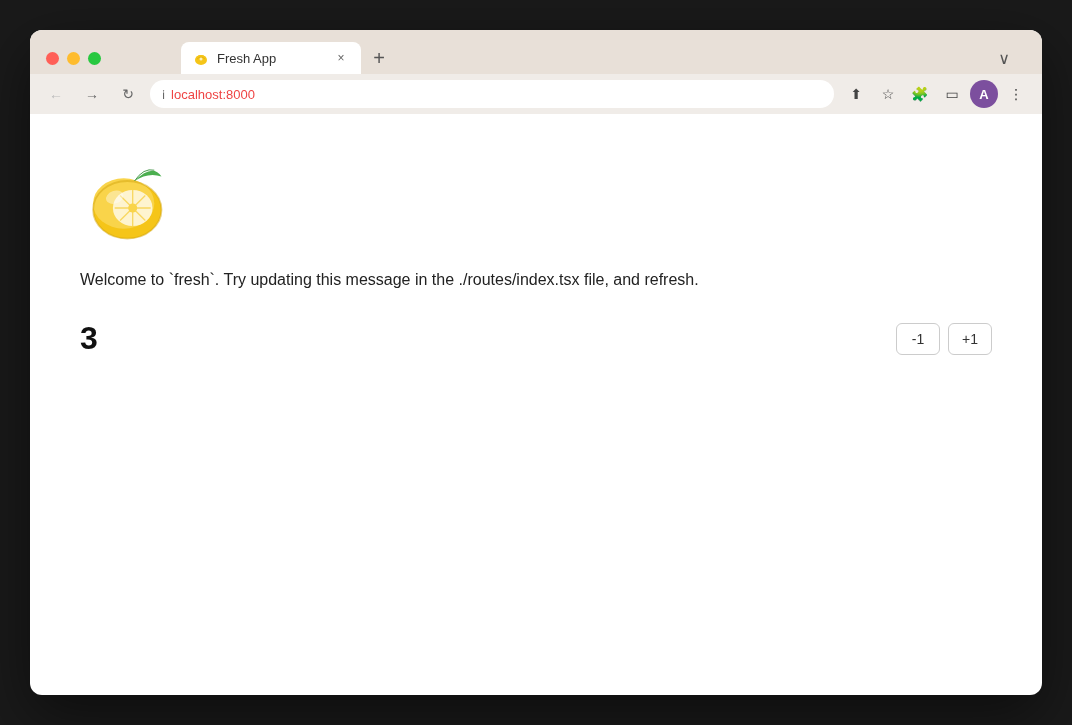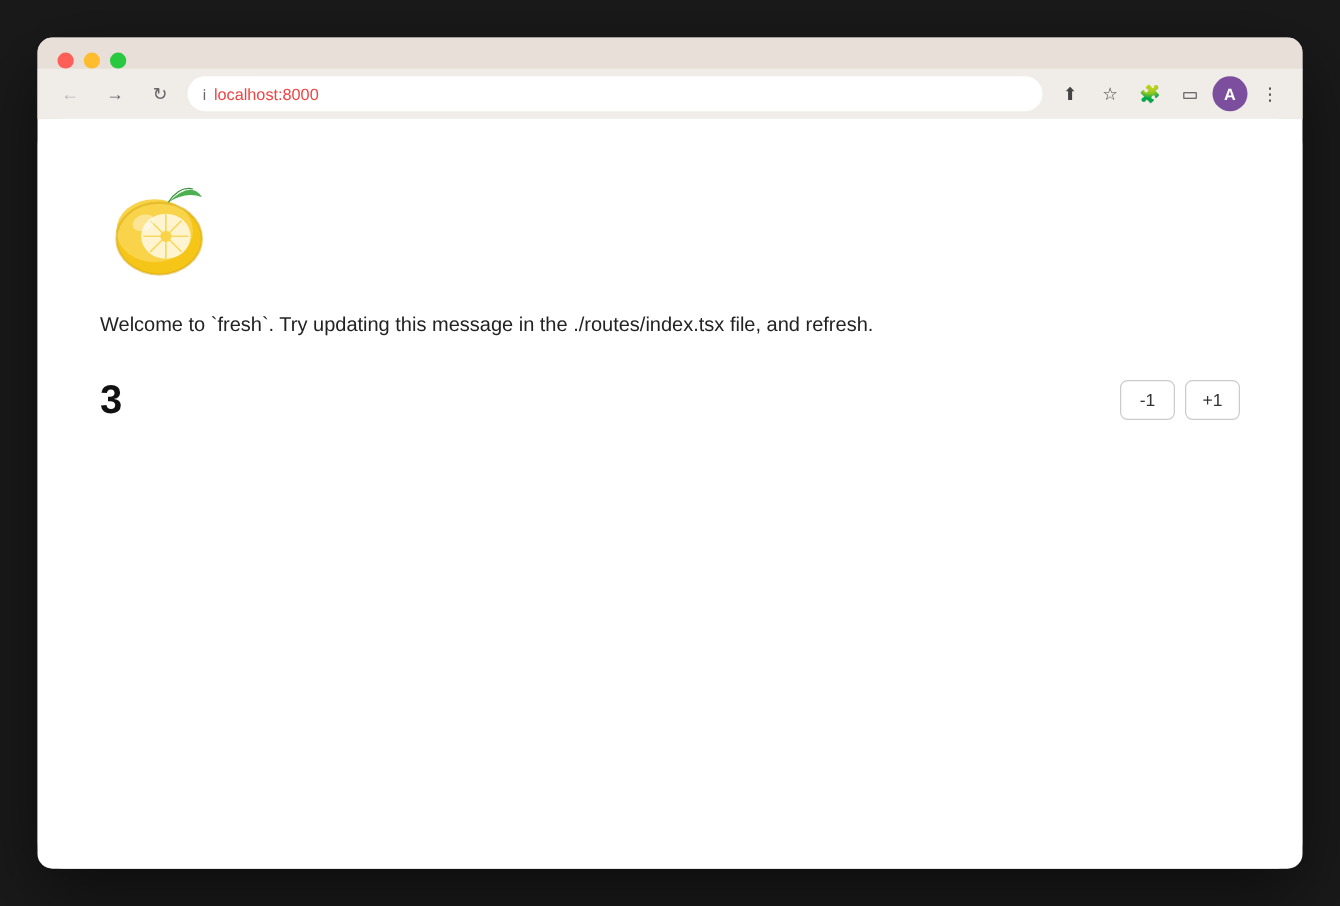--- a/index.html
+++ b/index.html
@@ -271,20 +271,36 @@
 <div class="browser-window">
 
   <div class="title-bar">
     <div class="title-bar-top">
       <div class="traffic-lights">
         <div class="traffic-light close"></div>
         <div class="traffic-light minimize"></div>
         <div class="traffic-light maximize"></div>
       </div>
 
+      <div class="tabs-row">
+        <div class="tab">
+          <div class="tab-favicon">
+            <svg width="16" height="16" viewBox="0 0 16 16">
+              <ellipse cx="8" cy="10" rx="6" ry="5" fill="#f5c518"></ellipse>
+              <ellipse cx="8" cy="9" rx="5" ry="4" fill="#f5c518"></ellipse>
+              <path d="M4 9 Q8 5 12 9" fill="#f5c518" stroke="#d4a50e" stroke-width="0.5"></path>
+              <circle cx="8" cy="9" r="1.5" fill="#fff" opacity="0.7"></circle>
+            </svg>
+          </div>
+          <span class="tab-title">Fresh App</span>
+          <span class="tab-close">×</span>
+        </div>
+        <div class="tab-new">+</div>
+        <div class="tab-dropdown">∨</div>
+      </div>
     </div>
 
     <div class="address-bar">
       <div class="nav-btn disabled">
         <span>←</span>
       </div>
       <div class="nav-btn">
         <span>→</span>
       </div>
       <div class="nav-btn">

